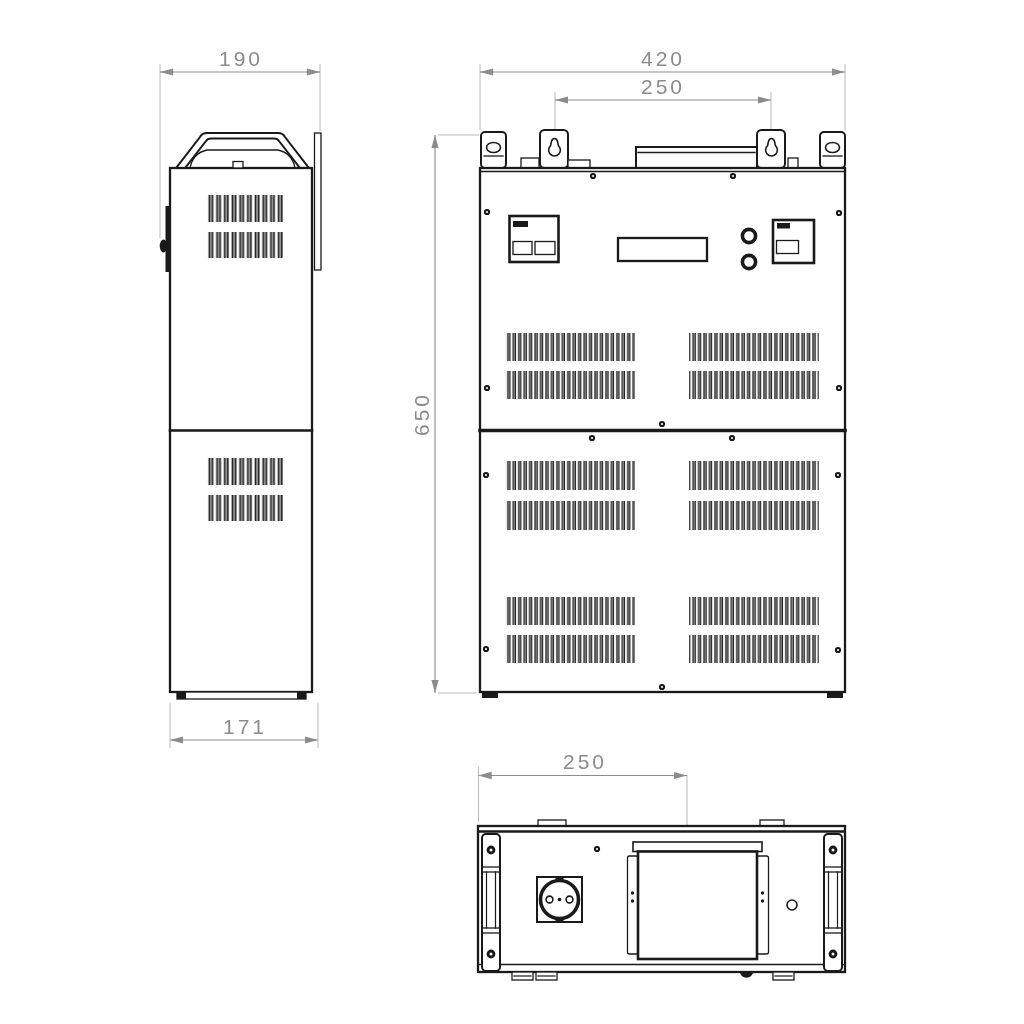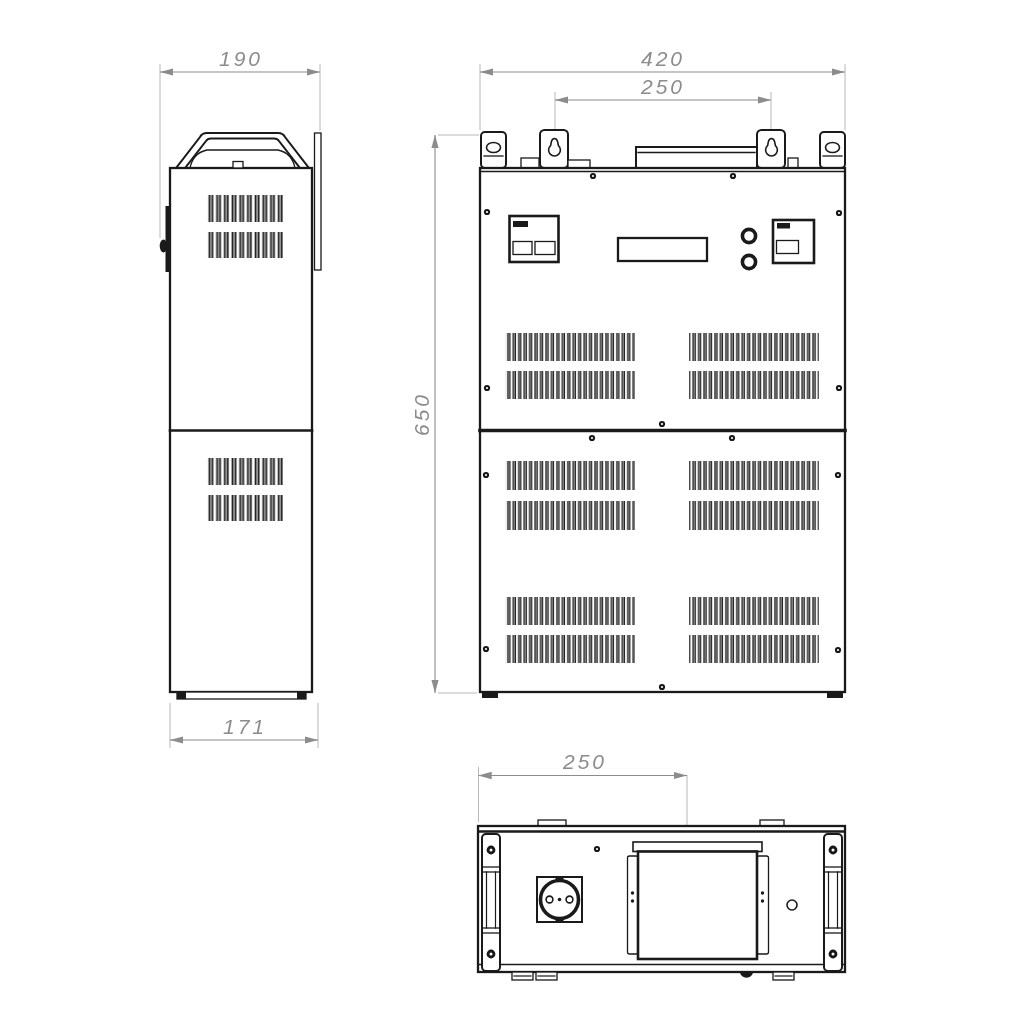--- a/index.html
+++ b/index.html
@@ -1,16 +1,16 @@
 <!DOCTYPE html>
 <html><head>
 <meta charset="utf-8">
 <style>
   html,body{margin:0;padding:0;background:#ffffff;}
-  .canvas{position:relative;width:1024px;height:1024px;background:#ffffff;overflow:hidden;font-style:italic;}
+  .canvas{position:relative;width:1024px;height:1024px;background:#ffffff;overflow:hidden;}
   svg{display:block;}
   .s{stroke:#1a1a1a;fill:none;stroke-linecap:square;}
   .fw{fill:#ffffff;}
   .fd{fill:#1a1a1a;stroke:none;}
   .sw1{stroke-width:1.2;}
   .sw13{stroke-width:1.3;}
   .sw15{stroke-width:1.6;}
   .sw2{stroke-width:2;}
   .sw22{stroke-width:2.3;}
   .sw25{stroke-width:2.6;}

